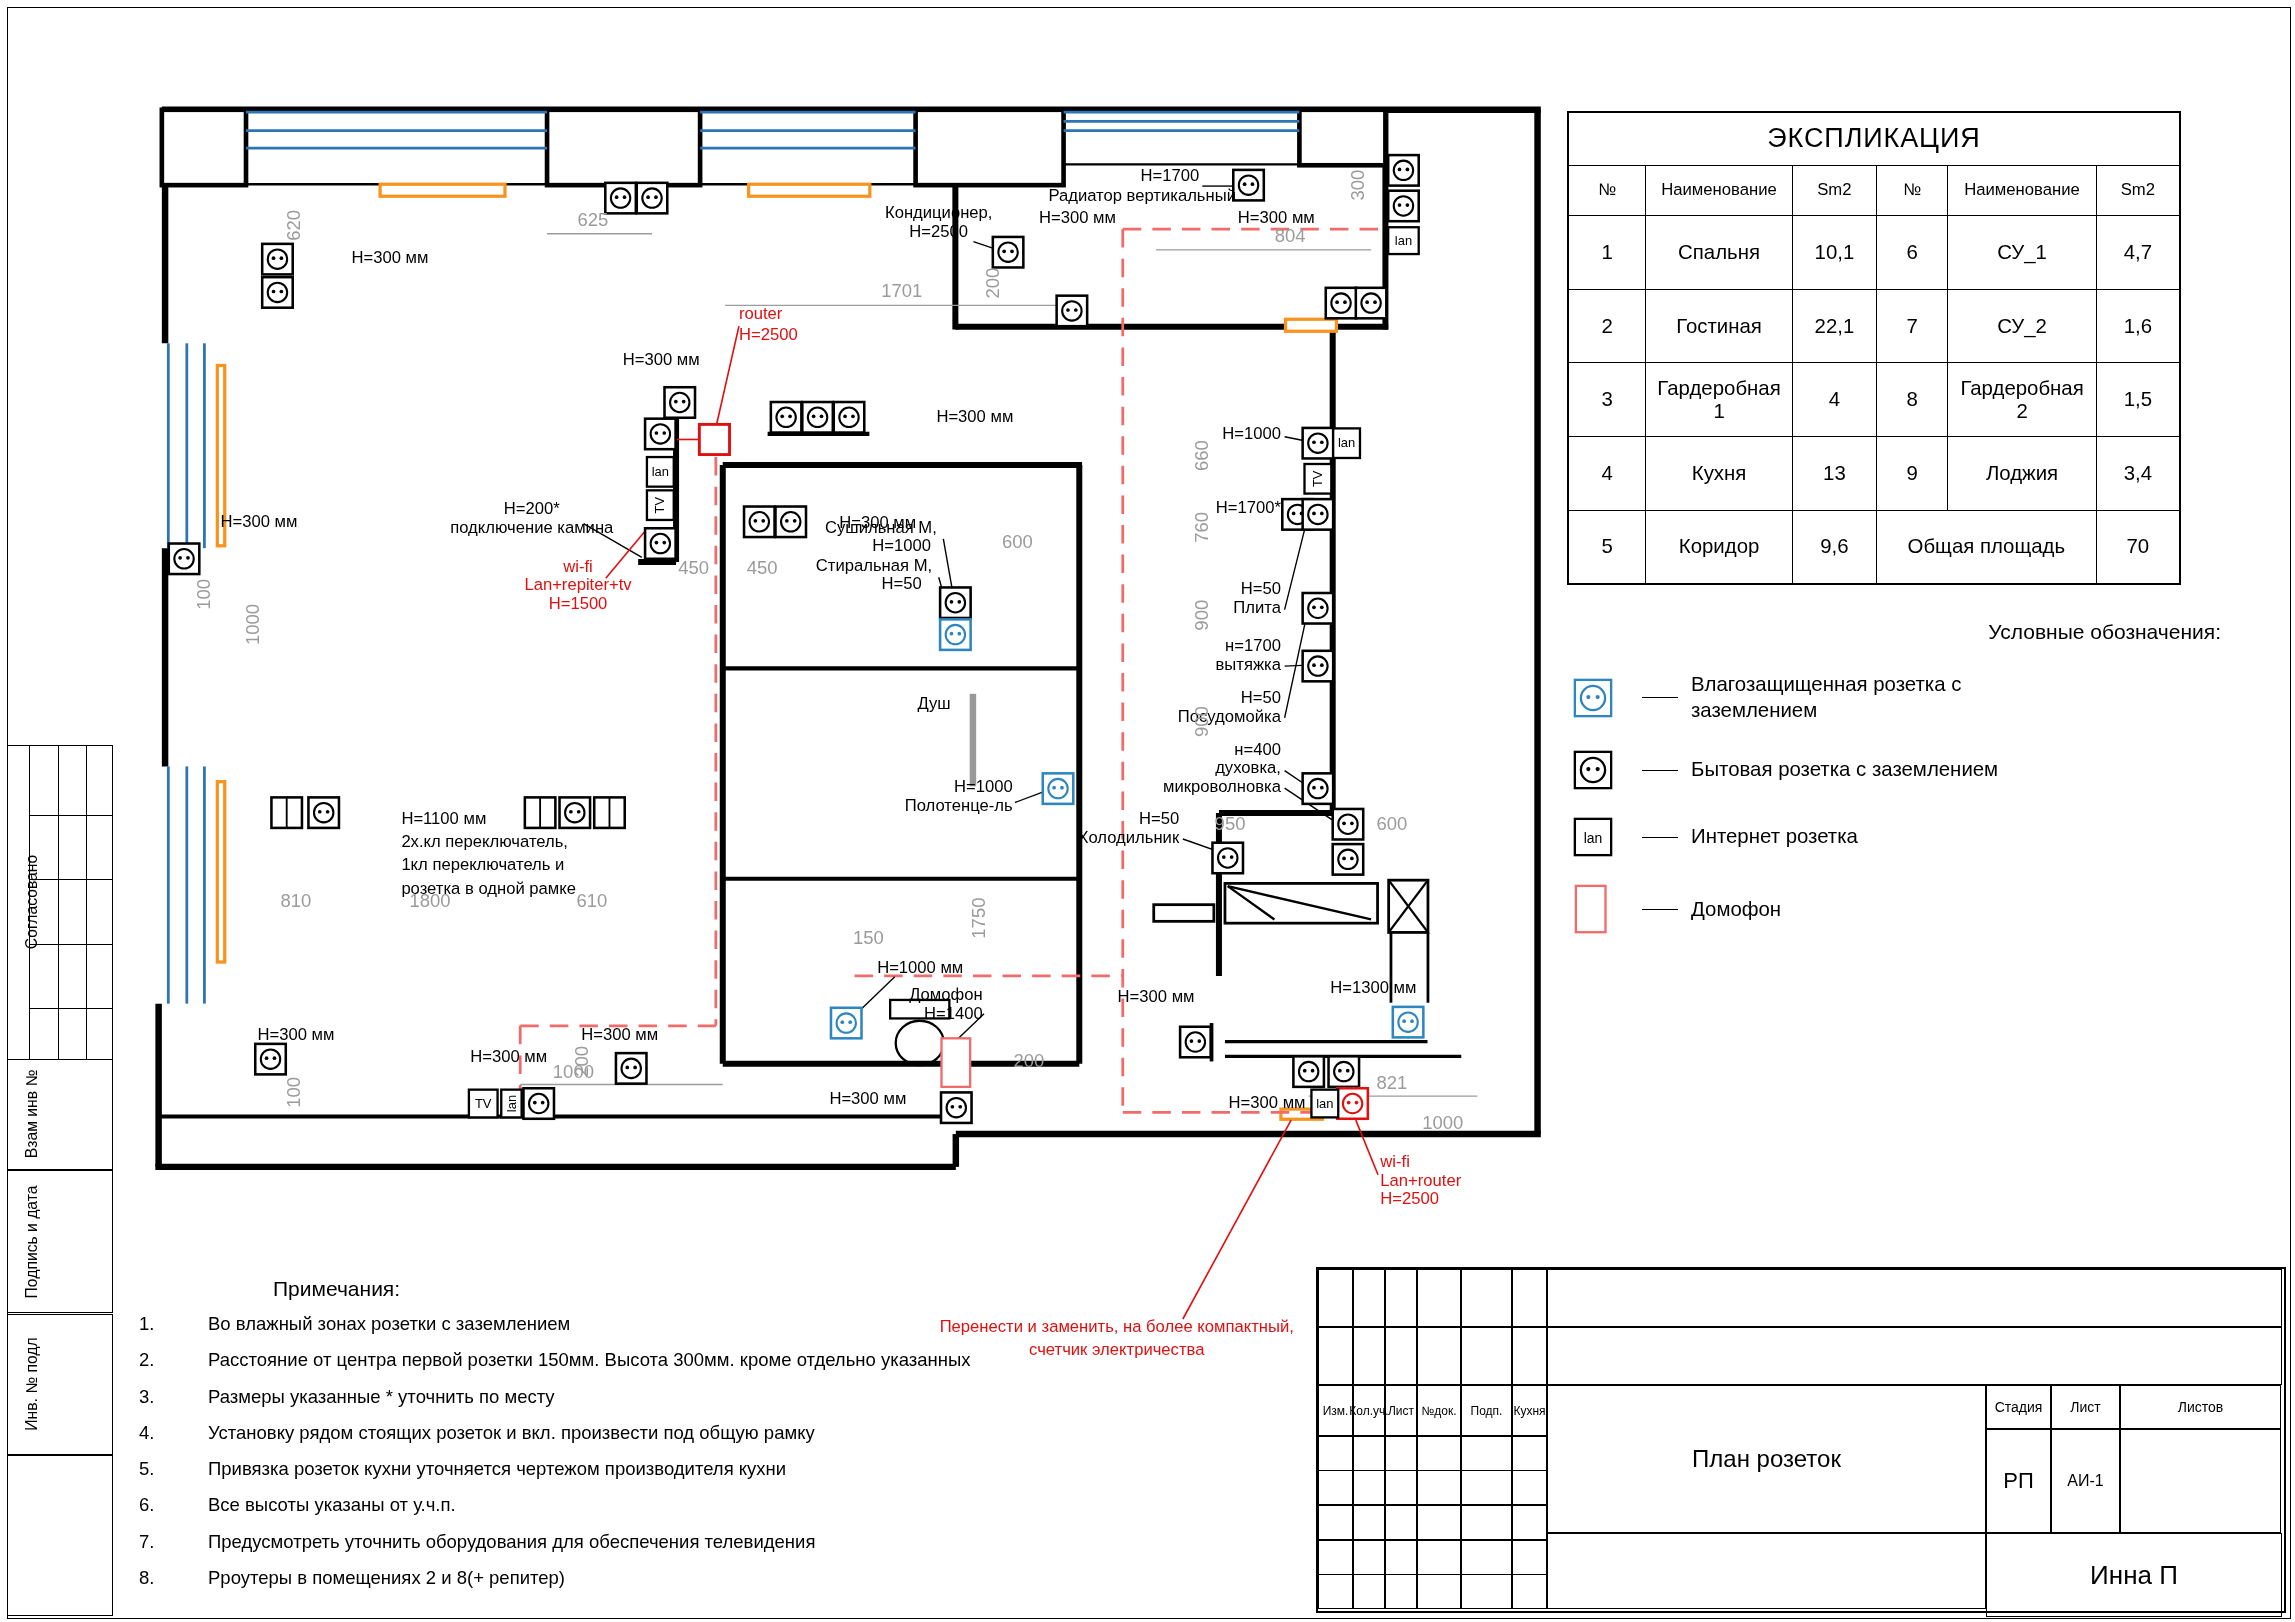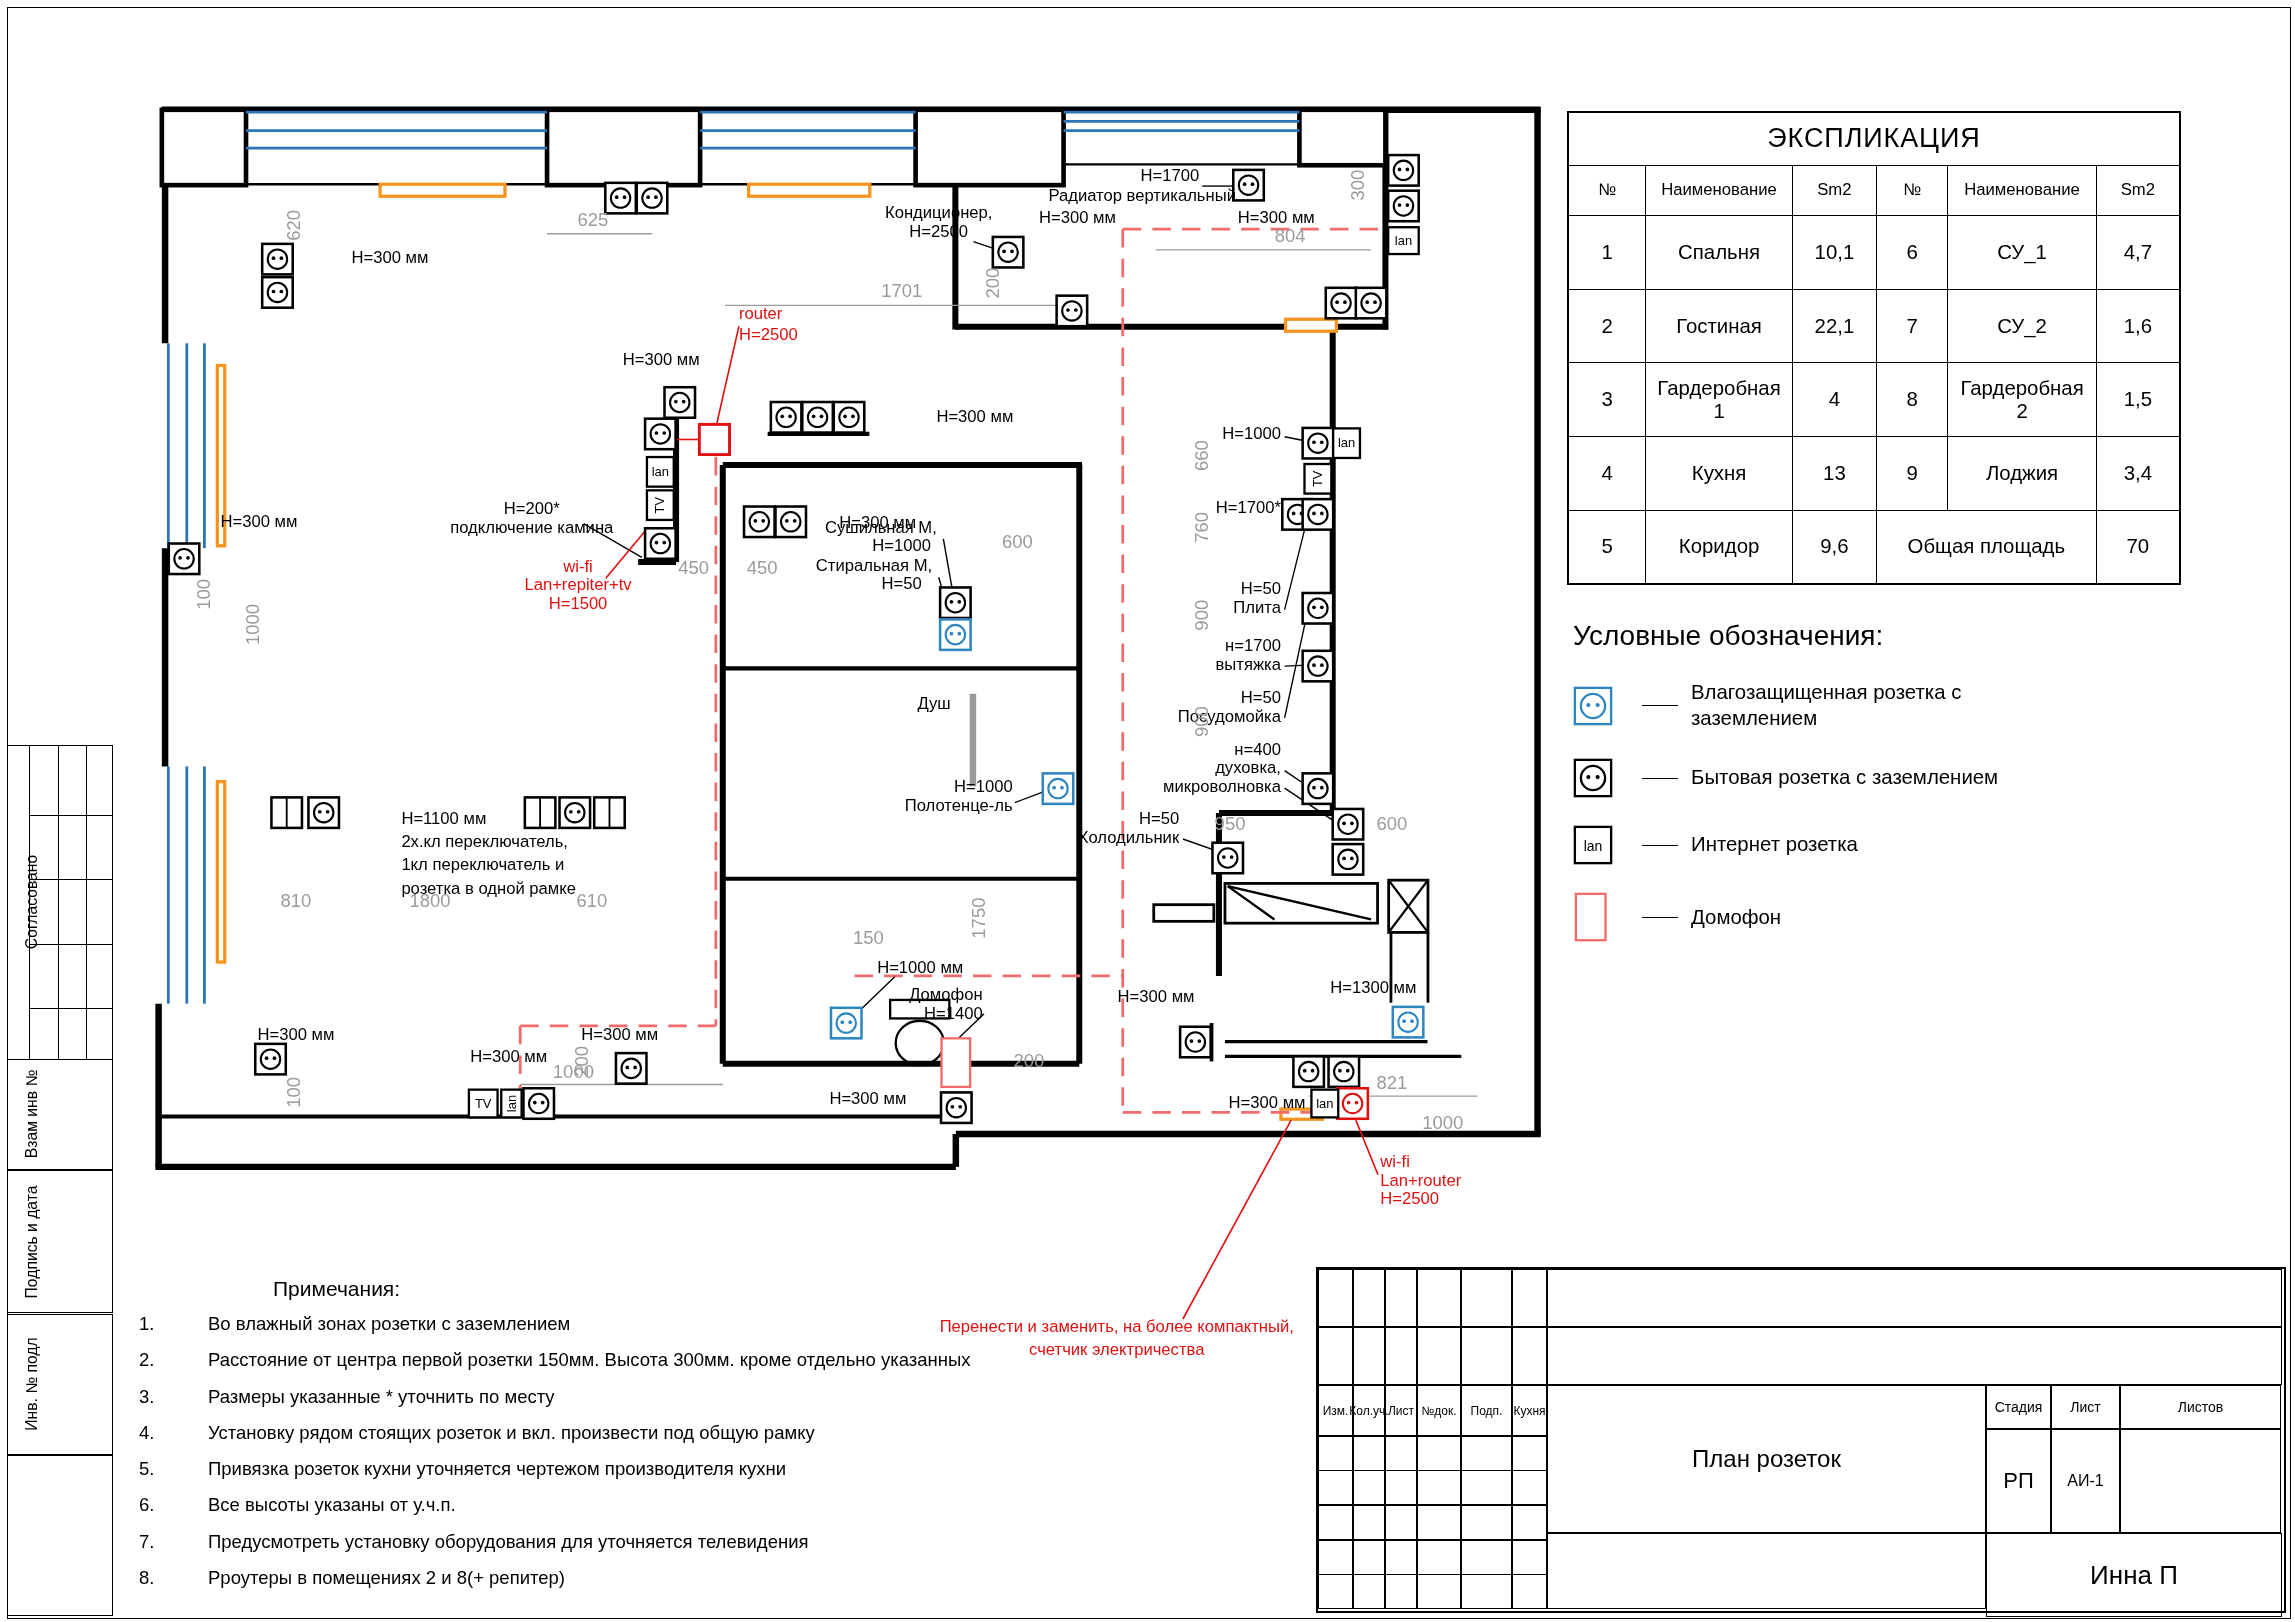--- a/index.html
+++ b/index.html
@@ -8,21 +8,21 @@
   .frame{position:absolute;left:6.5px;top:6.5px;width:2282px;height:1610px;border:1.9px solid #000;}
   svg text{font-family:"Liberation Sans",sans-serif;}
   
   .expl{position:absolute;left:1567px;top:111px;width:614px;border:2.3px solid #000;border-collapse:collapse;}
   .expl td{border:1.4px solid #000;text-align:center;font-size:20.4px;padding:2.8px 3.7px;}
   .expl .title{font-size:27px;height:46px;letter-spacing:0.9px;}
   .expl .hdr td{font-size:16.7px;height:44px;}
   .expl .row td{height:67px;}
   
   .legend{position:absolute;left:1573px;top:620px;width:648px;}
-  .legend h2{font-size:28px;font-weight:normal;margin:0 0 28px 0;}
+  .legend h2{font-size:21px;font-weight:normal;margin:0 0 28px 0;text-align:right;}
   .lg-item{display:flex;align-items:center;margin-bottom:27px;}
   .lg-icon{width:69px;display:flex;justify-content:flex-start;}
   .lg-dash{width:36px;border-top:1.9px solid #000;margin-right:13px;}
   .lg-label{font-size:20.4px;line-height:1.25;}
   
   .notes{position:absolute;left:139px;top:1277px;width:1203px;}
   .notes h3{font-size:21px;font-weight:normal;margin:0 0 12px 134px;}
   .note-line{display:flex;font-size:18.5px;margin-bottom:14.3px;}
   .note-num{width:69px;flex:none;}
   
@@ -670,21 +670,21 @@
         <div class="note-line">
           <div class="note-num">5.</div>
           <div>Привязка розеток кухни уточняется чертежом производителя кухни</div>
         </div>
         <div class="note-line">
           <div class="note-num">6.</div>
           <div>Все высоты указаны от у.ч.п.</div>
         </div>
         <div class="note-line">
           <div class="note-num">7.</div>
-          <div>Предусмотреть установку оборудования для уточняется телевидения</div>
+          <div>Предусмотреть уточнить оборудования для обеспечения телевидения</div>
         </div>
         <div class="note-line">
           <div class="note-num">8.</div>
           <div>Рроутеры в помещениях 2 и 8(+ репитер)</div>
         </div>
       </div>
   </div>
 
   <div class="tblock" id="tblock">
     <div class="tb-cell" style="left:229px;top:116px;width:439px;height:148px;font-size:24px;border-width:1.9px">План розеток</div>

